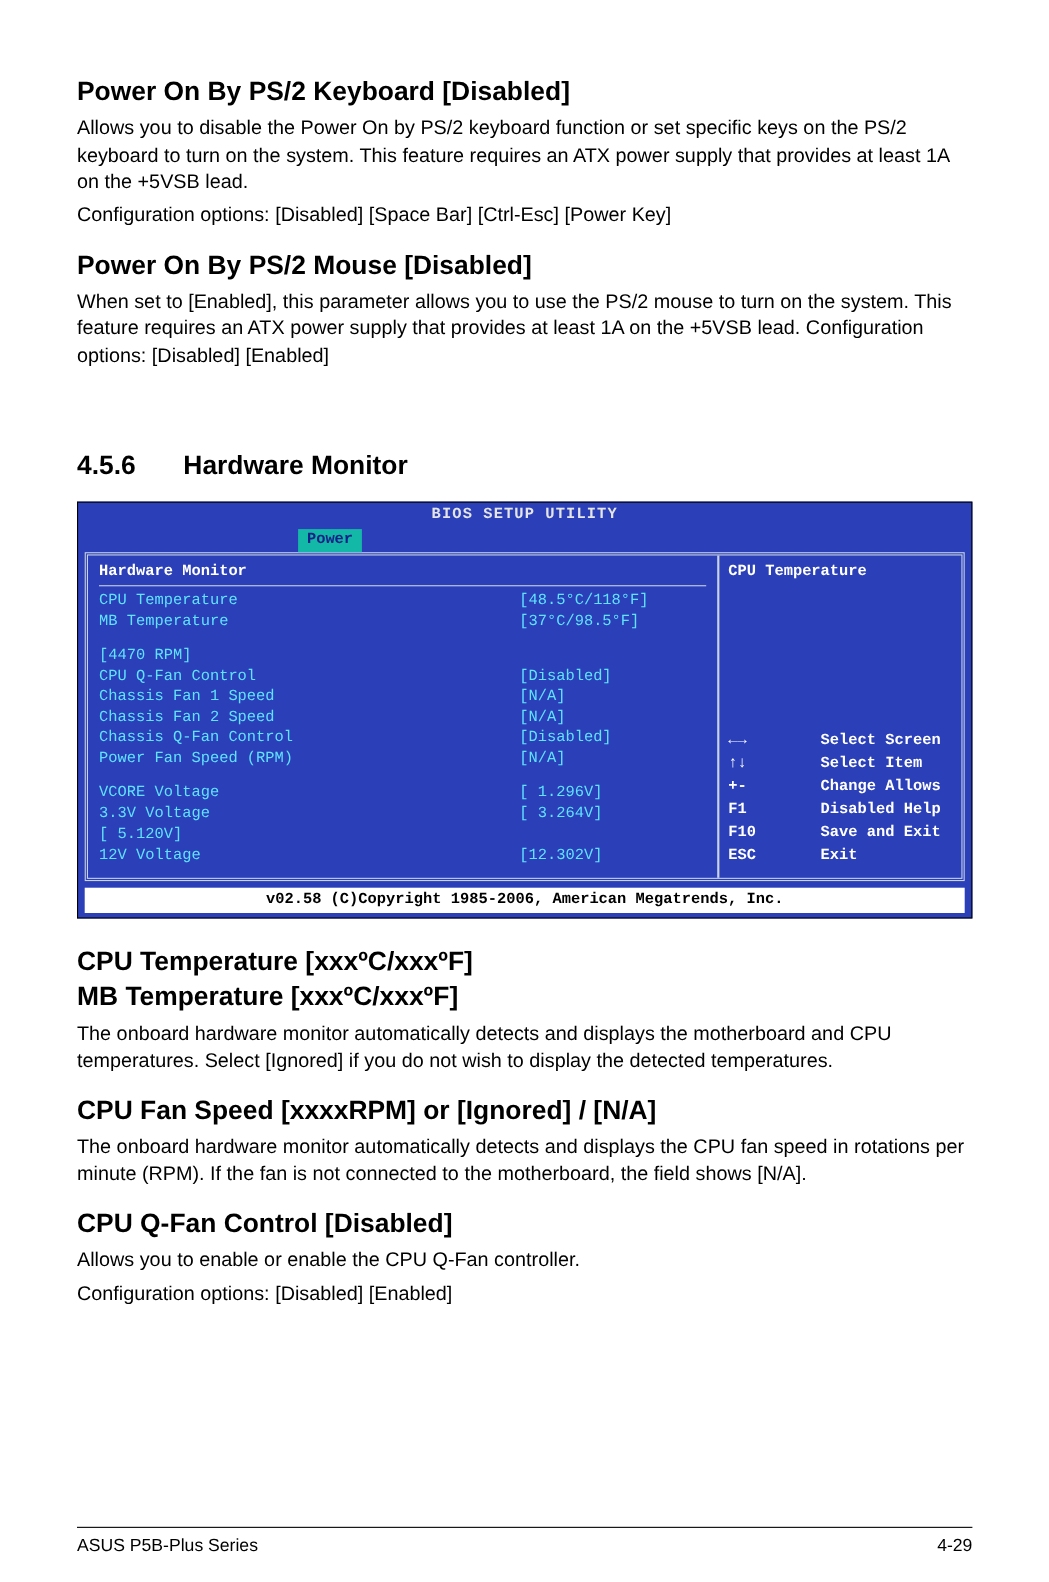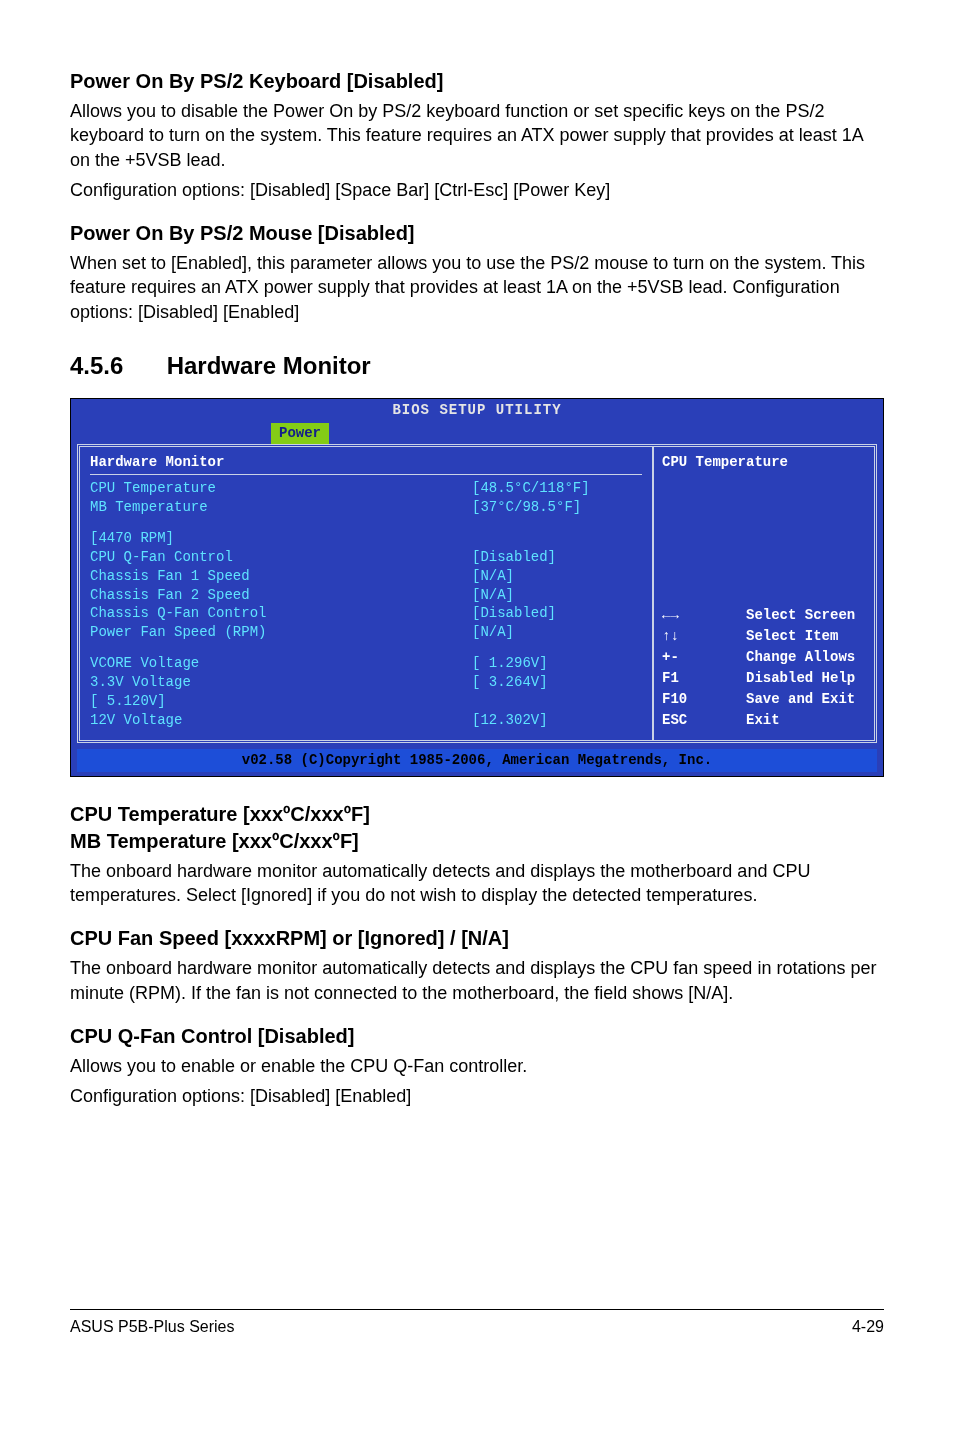--- a/index.html
+++ b/index.html
@@ -8,32 +8,32 @@
       background: #fff;
       width: 954px;
       margin: 0 auto;
       padding: 50px 70px 30px 70px;
       color: #000;
       font-size: 18px;
       line-height: 1.35;
     }
     h3.subtitle {
       font-weight: bold;
-      font-size: 20px;
+      font-size: 24px;
       margin-top: 18px;
       margin-bottom: 4px;
     }
     p.body { margin-bottom: 6px; }
     h2.section {
       font-weight: bold;
       font-size: 24px;
       margin-top: 26px;
       margin-bottom: 16px;
     }
-    h2.section .num { display:inline-block; min-width: 90px; }
+    h2.section .num { display:inline-block; min-width: 90px; margin-top: 47px; }
 
     
     .bios-wrap {
       width: 100%;
       border: 1px solid #000;
       background: #2a3fb8;
       color: #fff;
       font-family: "Courier New", monospace;
       font-size: 14px;
       margin-bottom: 24px;
@@ -43,21 +43,21 @@
       color: #e5e5e5;
       padding: 2px 0 3px 0;
       letter-spacing: 1px;
       font-weight: bold;
     }
     .bios-tabrow {
       padding-left: 200px;
     }
     .bios-tab {
       display: inline-block;
-      background: #84cc16;
+      background: #14b8a6;
       color: #14208a;
       padding: 1px 8px;
       font-weight: bold;
     }
     .bios-inner {
       margin: 0 6px 6px 6px;
       display: flex;
       border: 3px double #c9d2e6;
       border-top-width: 3px;
     }
@@ -84,21 +84,21 @@
     .bios-val { width: 170px; color: #5fe3ff; }
     .bios-group-gap { height: 12px; }
     .help-title { color: #fff; font-weight: bold; }
     .help-spacer { flex: 1; }
     .keyhelp { display: flex; align-items: center; color: #fff; margin-top: 2px; gap: 36px; }
     .keyhelp .keycol { width: 48px; font-weight: bold; }
     .keyhelp .desc { font-weight: bold; flex:1; }
     .arrow-lr::before { content: "←→"; }
     .arrow-ud::before { content: "↑↓"; }
     .bios-footer {
-      background: #1d4ed8;
+      background: #ffffff;
       color: #000;
       text-align: center;
       font-weight: bold;
       padding: 2px 0;
       margin: 0 6px 4px 6px;
     }
 
     
     .page-footer {
       border-top: 1px solid #000;

